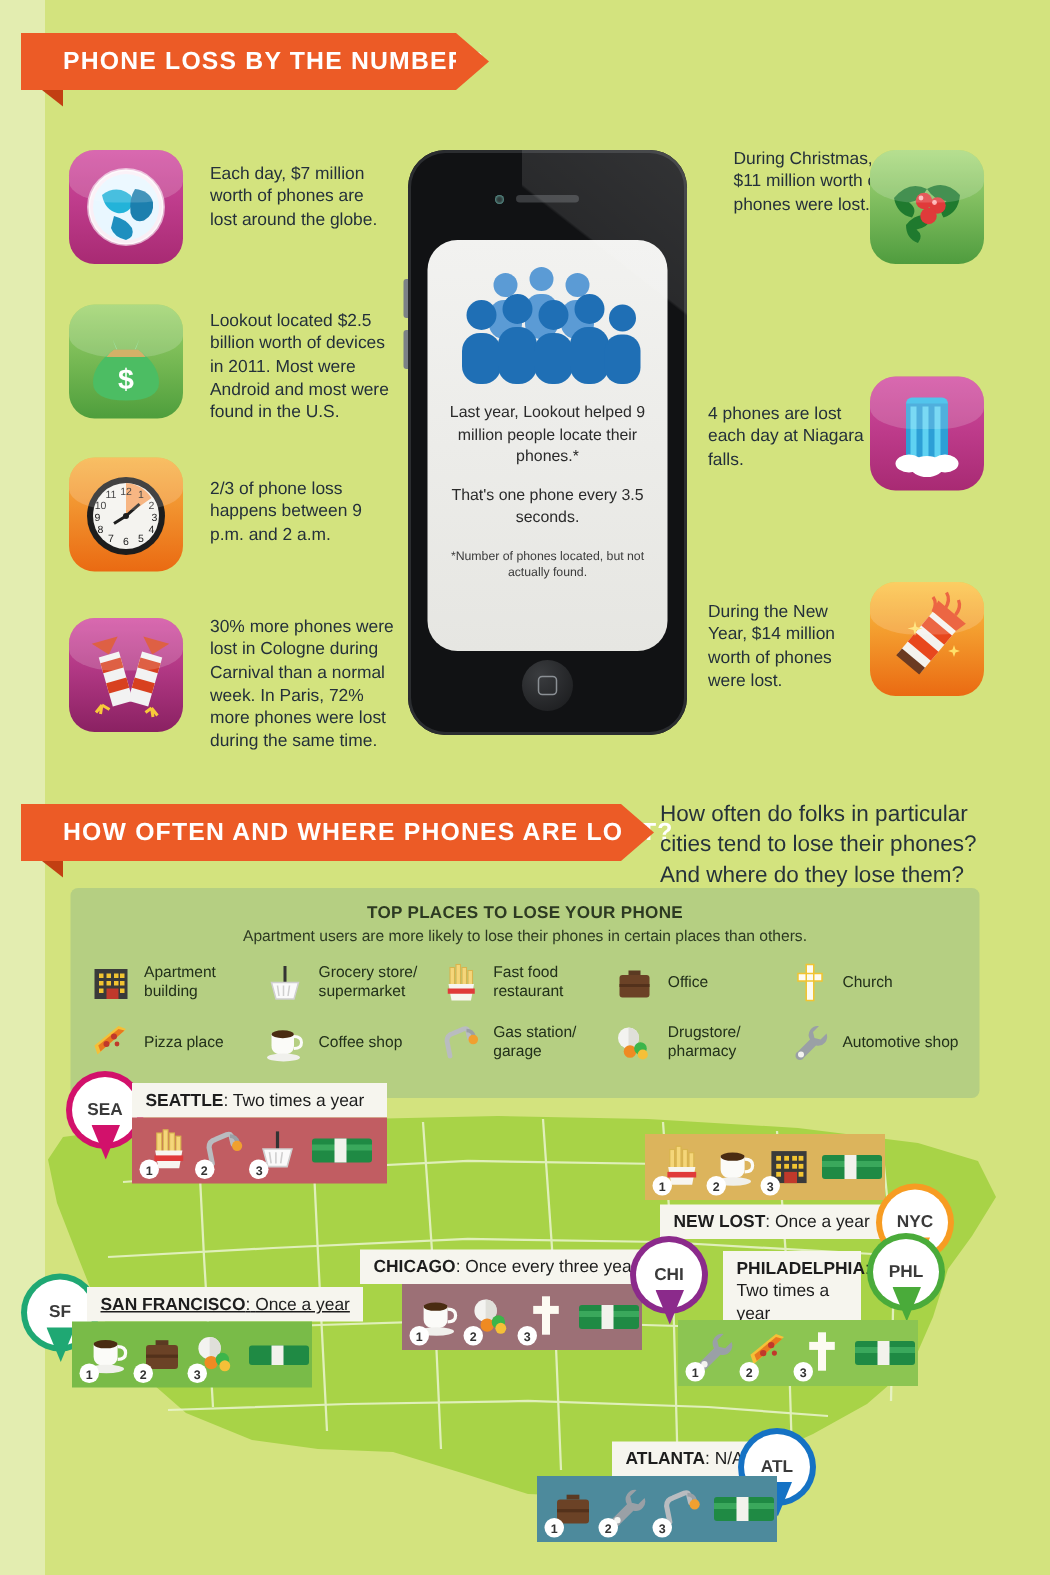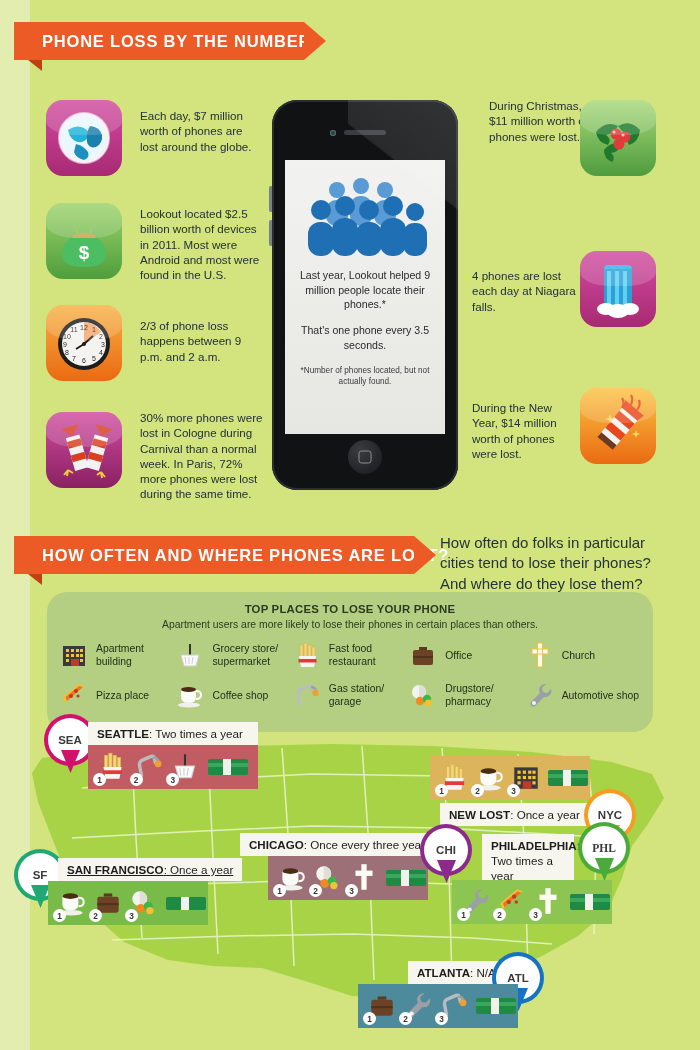--- a/index.html
+++ b/index.html
@@ -63,40 +63,40 @@
                 border-radius:3px; background:#3a3c3f; }
   #phone .glare { position:absolute; right:0; top:0; width:110px; height:150px;
                   background: linear-gradient(218deg, rgba(255,255,255,.14) 0%,
                               rgba(255,255,255,.10) 46%, rgba(255,255,255,0) 47%);
                   border-radius:0 25px 0 0; pointer-events:none; }
   #phone .sidebtn { position:absolute; left:-3px; top:86px; width:3px; height:26px;
                     background:#7b8186; border-radius:2px 0 0 2px; }
   #phone .sidebtn2 { position:absolute; left:-3px; top:120px; width:3px; height:26px;
                      background:#7b8186; border-radius:2px 0 0 2px; }
   #screen { position:absolute; left:13px; top:60px; width:160px; height:274px;
-            background: linear-gradient(#f2f2f0, #e6e6e2); }
+            background: linear-gradient(#f2f2f0, #e6e6e2); border-radius: 20px; }
   #home { position:absolute; left:50%; top:340px; transform:translateX(-50%);
           width:34px; height:34px; border-radius:50%;
           background: radial-gradient(circle at 35% 30%, #3a3c3f, #18191b); }
   #home i { position:absolute; left:50%; top:50%; transform:translate(-50%,-50%);
             width:13px; height:13px; border:1.6px solid #8b9095; border-radius:3px; }
 
   .crowd { position:absolute; left:50%; top:14px; transform:translateX(-50%);
            width:128px; height:86px; }
 
   .scr-t1 { position:absolute; left:8px; top:108px; width:144px; text-align:center;
             font-size:10.6px; line-height:1.38; color:#2a2a2a; }
   .scr-t2 { position:absolute; left:8px; top:163px; width:144px; text-align:center;
             font-size:10.6px; line-height:1.38; color:#2a2a2a; }
   .scr-t3 { position:absolute; left:10px; top:205px; width:140px; text-align:center;
             font-size:8.2px; line-height:1.35; color:#3a3a3a; }
 
   
   #places { position:absolute; left:47px; top:592px; width:606px; height:140px;
-            background:#b5cf82; border-radius:20px; }
+            background:#b5cf82; border-radius:5px; }
   #places .ph { text-align:center; font-size:11.4px; font-weight:bold; color:#2d3a22;
                 padding-top:11px; letter-spacing:.2px; }
   #places .psub { text-align:center; font-size:10.4px; color:#2d3a22; padding-top:4px; }
   .prow { display:flex; padding: 10px 12px 0 12px; }
   .pcell { flex:1; display:flex; align-items:center; gap:7px; }
   .pcell .plabel { font-size:10.4px; line-height:1.25; color:#22301a; }
   .picon { width:30px; height:30px; position:relative; flex:0 0 30px; }
 
   
   #map { position:absolute; left:0; top:708px; width:700px; height:310px; }
@@ -676,21 +676,21 @@
             <rect x="2" y="7" width="40" height="13" rx="2" fill="#1f8a44"></rect>
             <rect x="17" y="7" width="8" height="13" fill="#f2f2ec"></rect>
           </svg>
       </div>
     </div>
 
     <div class="clabel" style="left:482px; top:126px; width:92px; white-space:normal;">
       <b>PHILADELPHIA</b><span>:</span>
       <span>Two times a year</span>
     </div>
-    <div class="pin" style="left:582px; top:118px;font-family:Liberation Serif, serif;">
+    <div class="pin" style="left:582px; top:118px;">
       <div class="circ" style="box-shadow:0 0 0 4px #4aab3a;">PHL</div>
       <svg class="tail" viewBox="0 0 19 25">
           <path d="M0 2 L19 2 L9.5 25z" fill="#4aab3a"></path>
         </svg>
     </div>
     <div class="cstrip" style="left:452px; top:172px; width:160px; background:#8cc552;">
       <div class="sicon">
         <svg width="32" height="32" viewBox="0 0 30 30">
             <path d="M21 4 a6 6 0 0 0 -6 9 L7 21 a3 3 0 1 0 4 4 l8 -8 a6 6 0 0 0 7 -8 l-4 4 l-4 -1 l-1 -4z" fill="#9aa0a6"></path>
             <circle cx="9" cy="23" r="2" fill="#f3f3f0"></circle>

